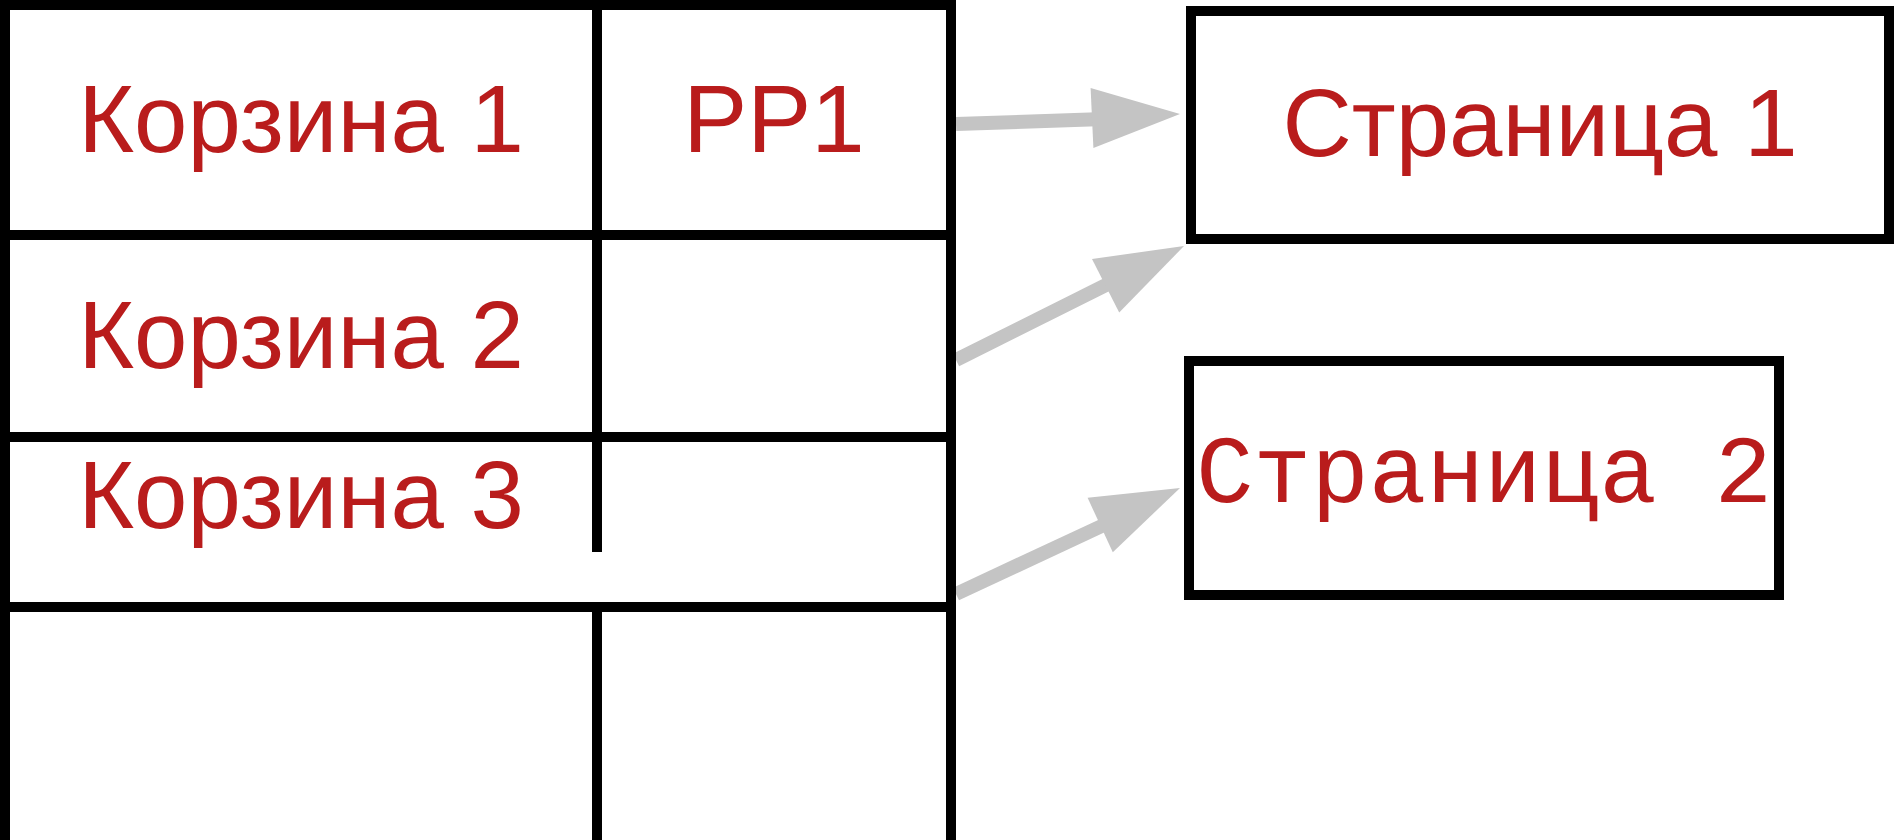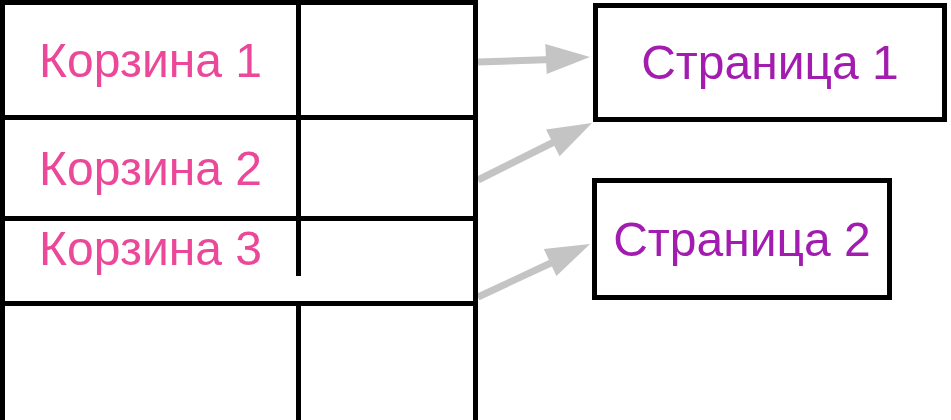--- a/index.html
+++ b/index.html
@@ -35,42 +35,42 @@
   }
   .trow.r0 { height: 115px; }
   .trow.r1 { height: 101px; gap: 25px; }
   .trow.r2 { height: 85px; flex-direction: column; }
   .trow.r3 { flex: 1 1 auto; border-bottom: none; }
   .cell {
     display: flex;
     align-items: center;
     justify-content: center;
     font-size: 48px;
-    color: #ec4899;
+    color: #b91c1c;
     white-space: nowrap;
     box-sizing: border-box;
   }
   .cell.bucket { width: 296px; border-right: 5px solid #000; }
   .cell.pp { flex: 1 1 auto; }
 
   
   .page {
     position: absolute;
     box-sizing: border-box;
     border: 5px solid #000;
     background: #ffffff;
     display: flex;
     align-items: center;
     justify-content: center;
     font-size: 48px;
-    color: #a21caf;
+    color: #b91c1c;
     white-space: nowrap;
   }
   .page1 { left: 593px; top: 3px;   width: 354px; height: 119px; }
-  .page2 { left: 592px; top: 178px; width: 300px; height: 122px; }
+  .page2 { left: 592px; top: 178px; width: 300px; height: 122px; font-family: Liberation Mono, monospace; }
 
   
   .arrows {
     position: absolute;
     left: 0; top: 0;
     width: 951px; height: 420px;
     pointer-events: none;
   }
 </style>
 </head>
@@ -89,20 +89,21 @@
     </g>
     <g>
       <line x1="478" y1="297" x2="553" y2="262" stroke-width="7" stroke="#c4c4c4"></line>
       <polygon points="590,244 556.4,276.1 543.8,248.9" fill="#c4c4c4"></polygon>
     </g>
   </svg>
 
   <div class="dtable">
     <div class="trow r0">
       <div class="cell bucket">Корзина 1</div>
+      <div class="cell pp">PP1</div>
     </div>
     <div class="trow r1">
       <div class="cell bucket">Корзина 2</div>
     </div>
     <div class="trow r2">
       <div class="cell bucket">Корзина 3</div>
     </div>
     <div class="trow r3">
       <div class="cell bucket"></div>
       <div class="cell pp"></div>

